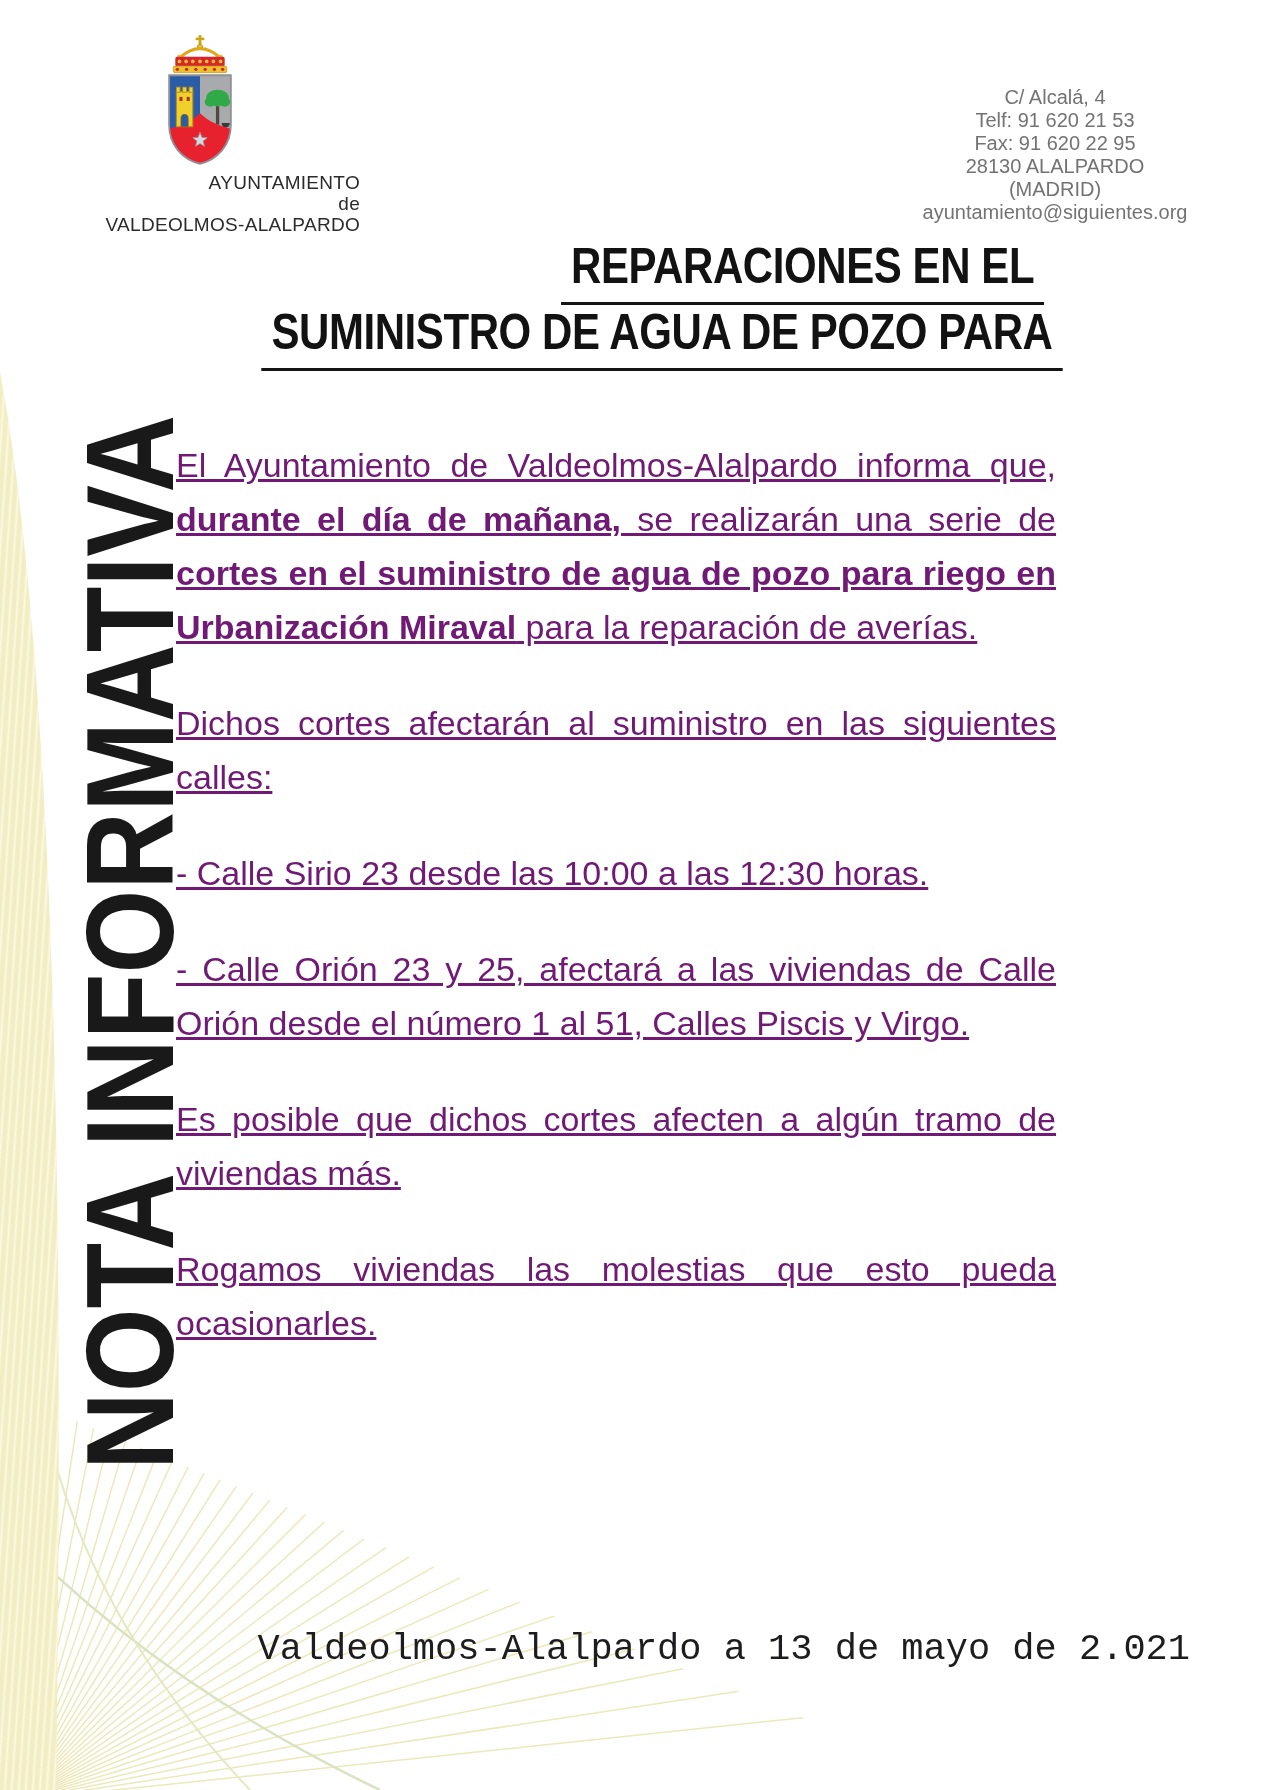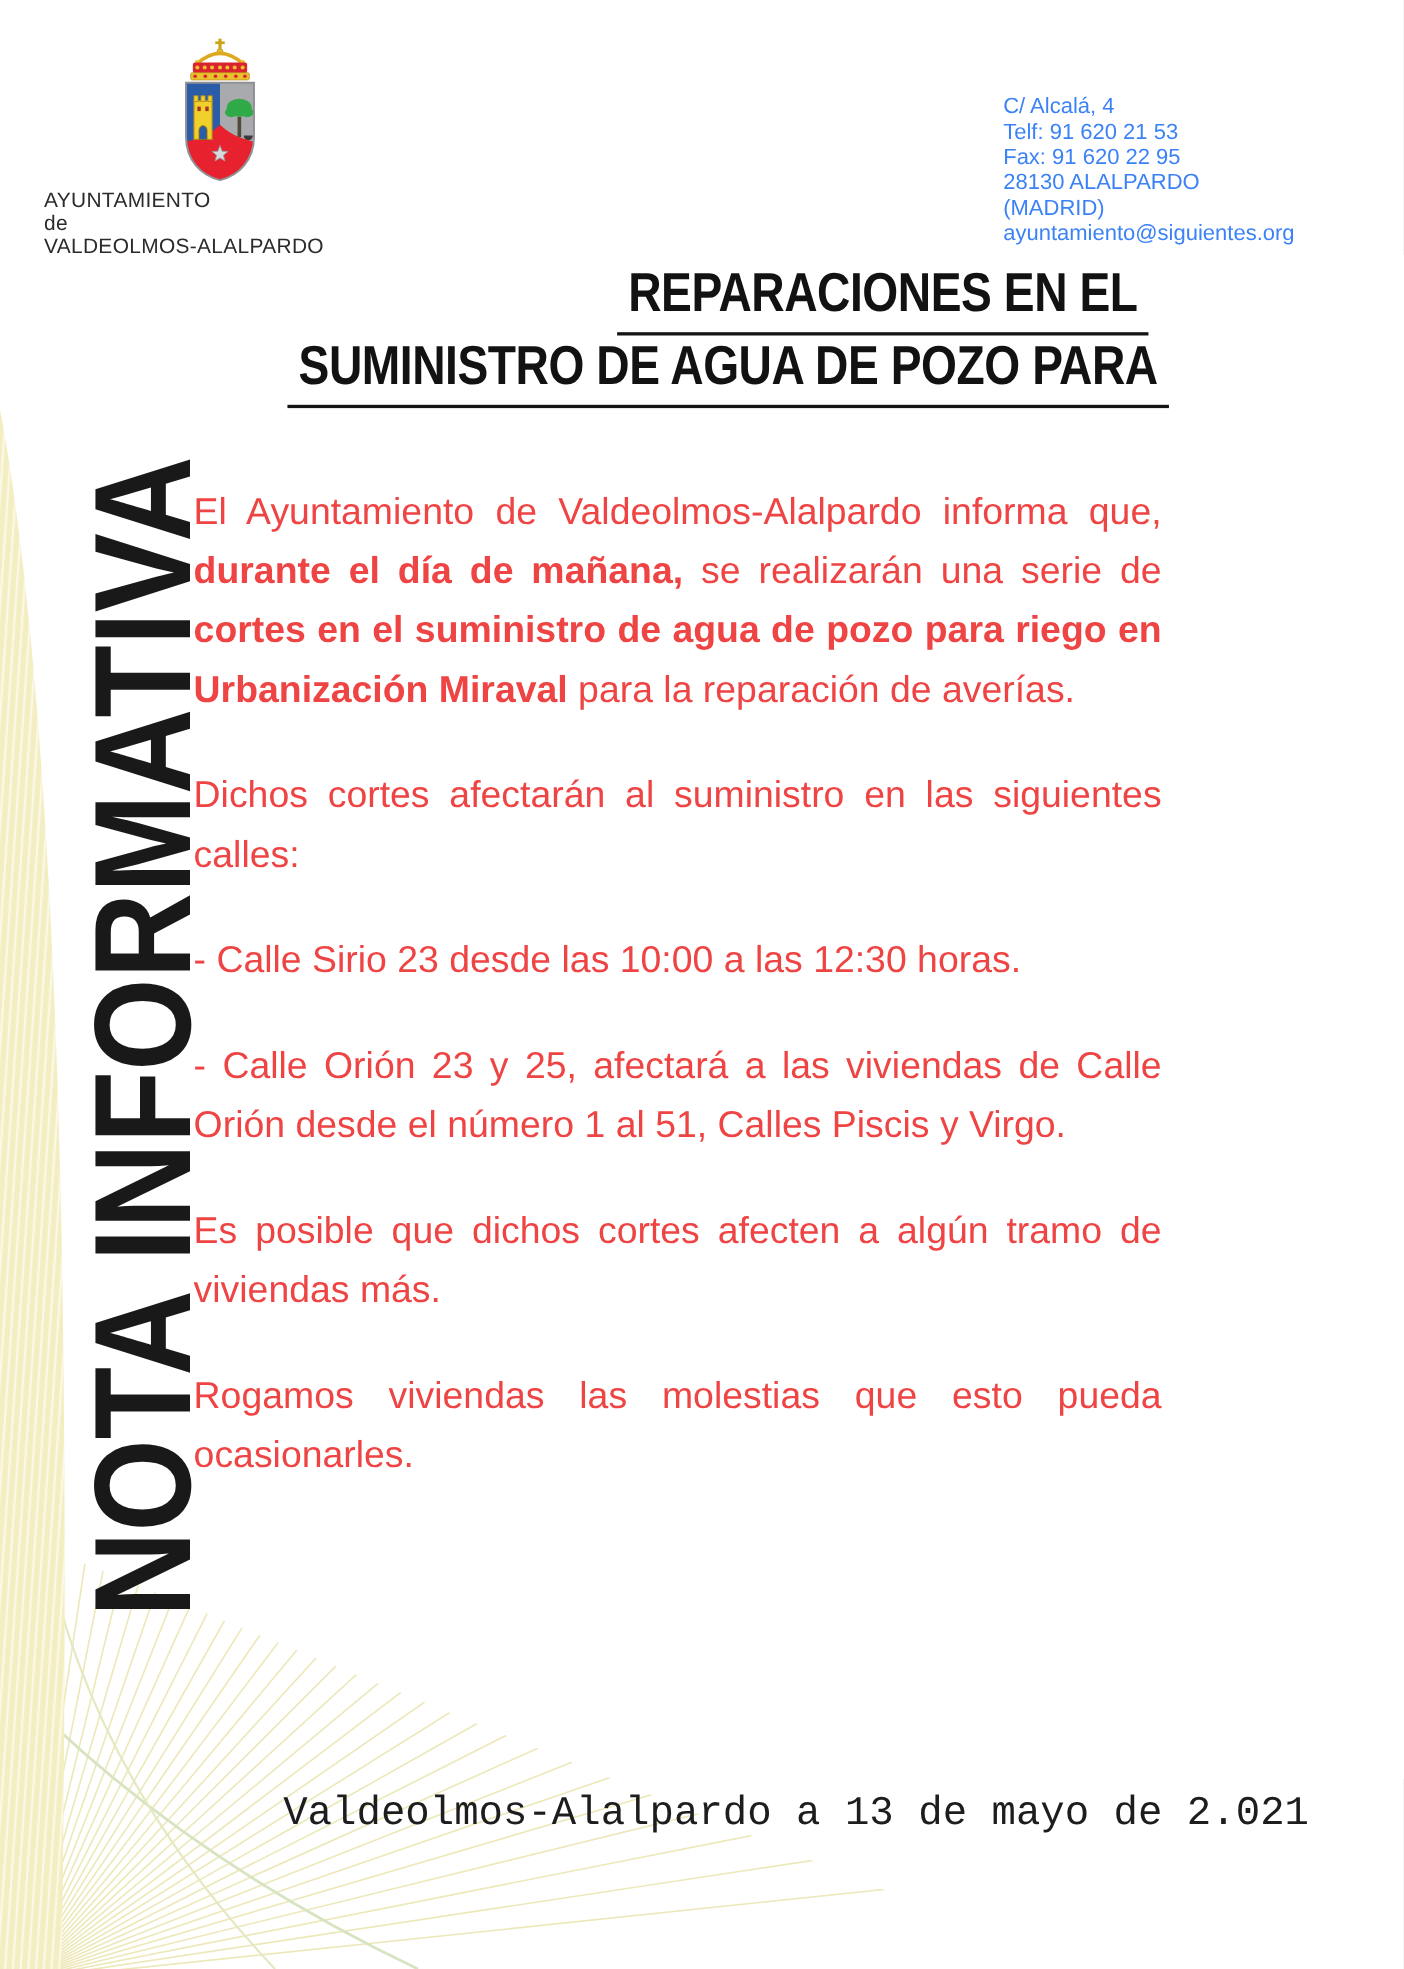--- a/index.html
+++ b/index.html
@@ -3,39 +3,39 @@
 <meta charset="utf-8">
 <style>
   html,body{margin:0;padding:0;background:#e8e8e8;}
   .page{
     position:relative;width:1276px;height:1790px;background:#ffffff;
     font-family:"Liberation Sans",sans-serif;color:#1d1d1f;overflow:hidden;
     margin:0 auto;
   }
   .bg{position:absolute;left:0;top:0;z-index:0;}
   
-  .org{position:absolute;left:40px;top:34px;width:320px;text-align:left;z-index:2;}
+  .org{position:absolute;left:40px;top:34px;width:320px;text-align:right;z-index:2;}
   .coa{display:block;margin:0 auto 4px auto;}
   .org-line{font-size:19px;line-height:21px;color:#2b2b2b;letter-spacing:.3px;}
   
-  .contact{position:absolute;left:912px;top:86px;width:286px;
-           font-size:20px;line-height:23px;color:#3b82f6;z-index:2;}
+  .contact{position:absolute;left:912px;top:86px;width:286px;text-align:center;
+           font-size:20px;line-height:23px;color:#737373;z-index:2;}
   
   .side-label-svg{position:absolute;left:0;top:400px;z-index:1;}
   .side-label-svg text{font-family:"Liberation Sans",sans-serif;font-weight:bold;fill:#191919;}
   
   .title{position:absolute;left:185px;top:236px;width:905px;text-align:right;z-index:2;
          font-weight:700;color:#121212;}
   .title .line{height:66px;line-height:60px;white-space:nowrap;}
   .title .u{display:inline-block;font-size:50px;letter-spacing:-.5px;
             transform:scaleX(.84);transform-origin:center bottom;
             border-bottom:3px solid #141414;padding:0 12px 6px 12px;}
   
   .bodytext{position:absolute;left:176px;top:438px;width:880px;z-index:2;
-        font-size:34px;line-height:54px;text-align:justify;color:#ef4444;}
+        font-size:34px;line-height:54px;text-align:justify;color:#701a75;text-decoration:underline;}
   .bodytext p{margin:0 0 42px 0;}
   .bodytext b{font-weight:700;}
   
   .dateline{position:absolute;top:1628px;right:86px;font-size:37px;z-index:2;color:#1d1d1f;white-space:nowrap;font-family:Liberation Mono, monospace;}
 </style>
 </head>
 <body>
 
 <div class="page">
 

